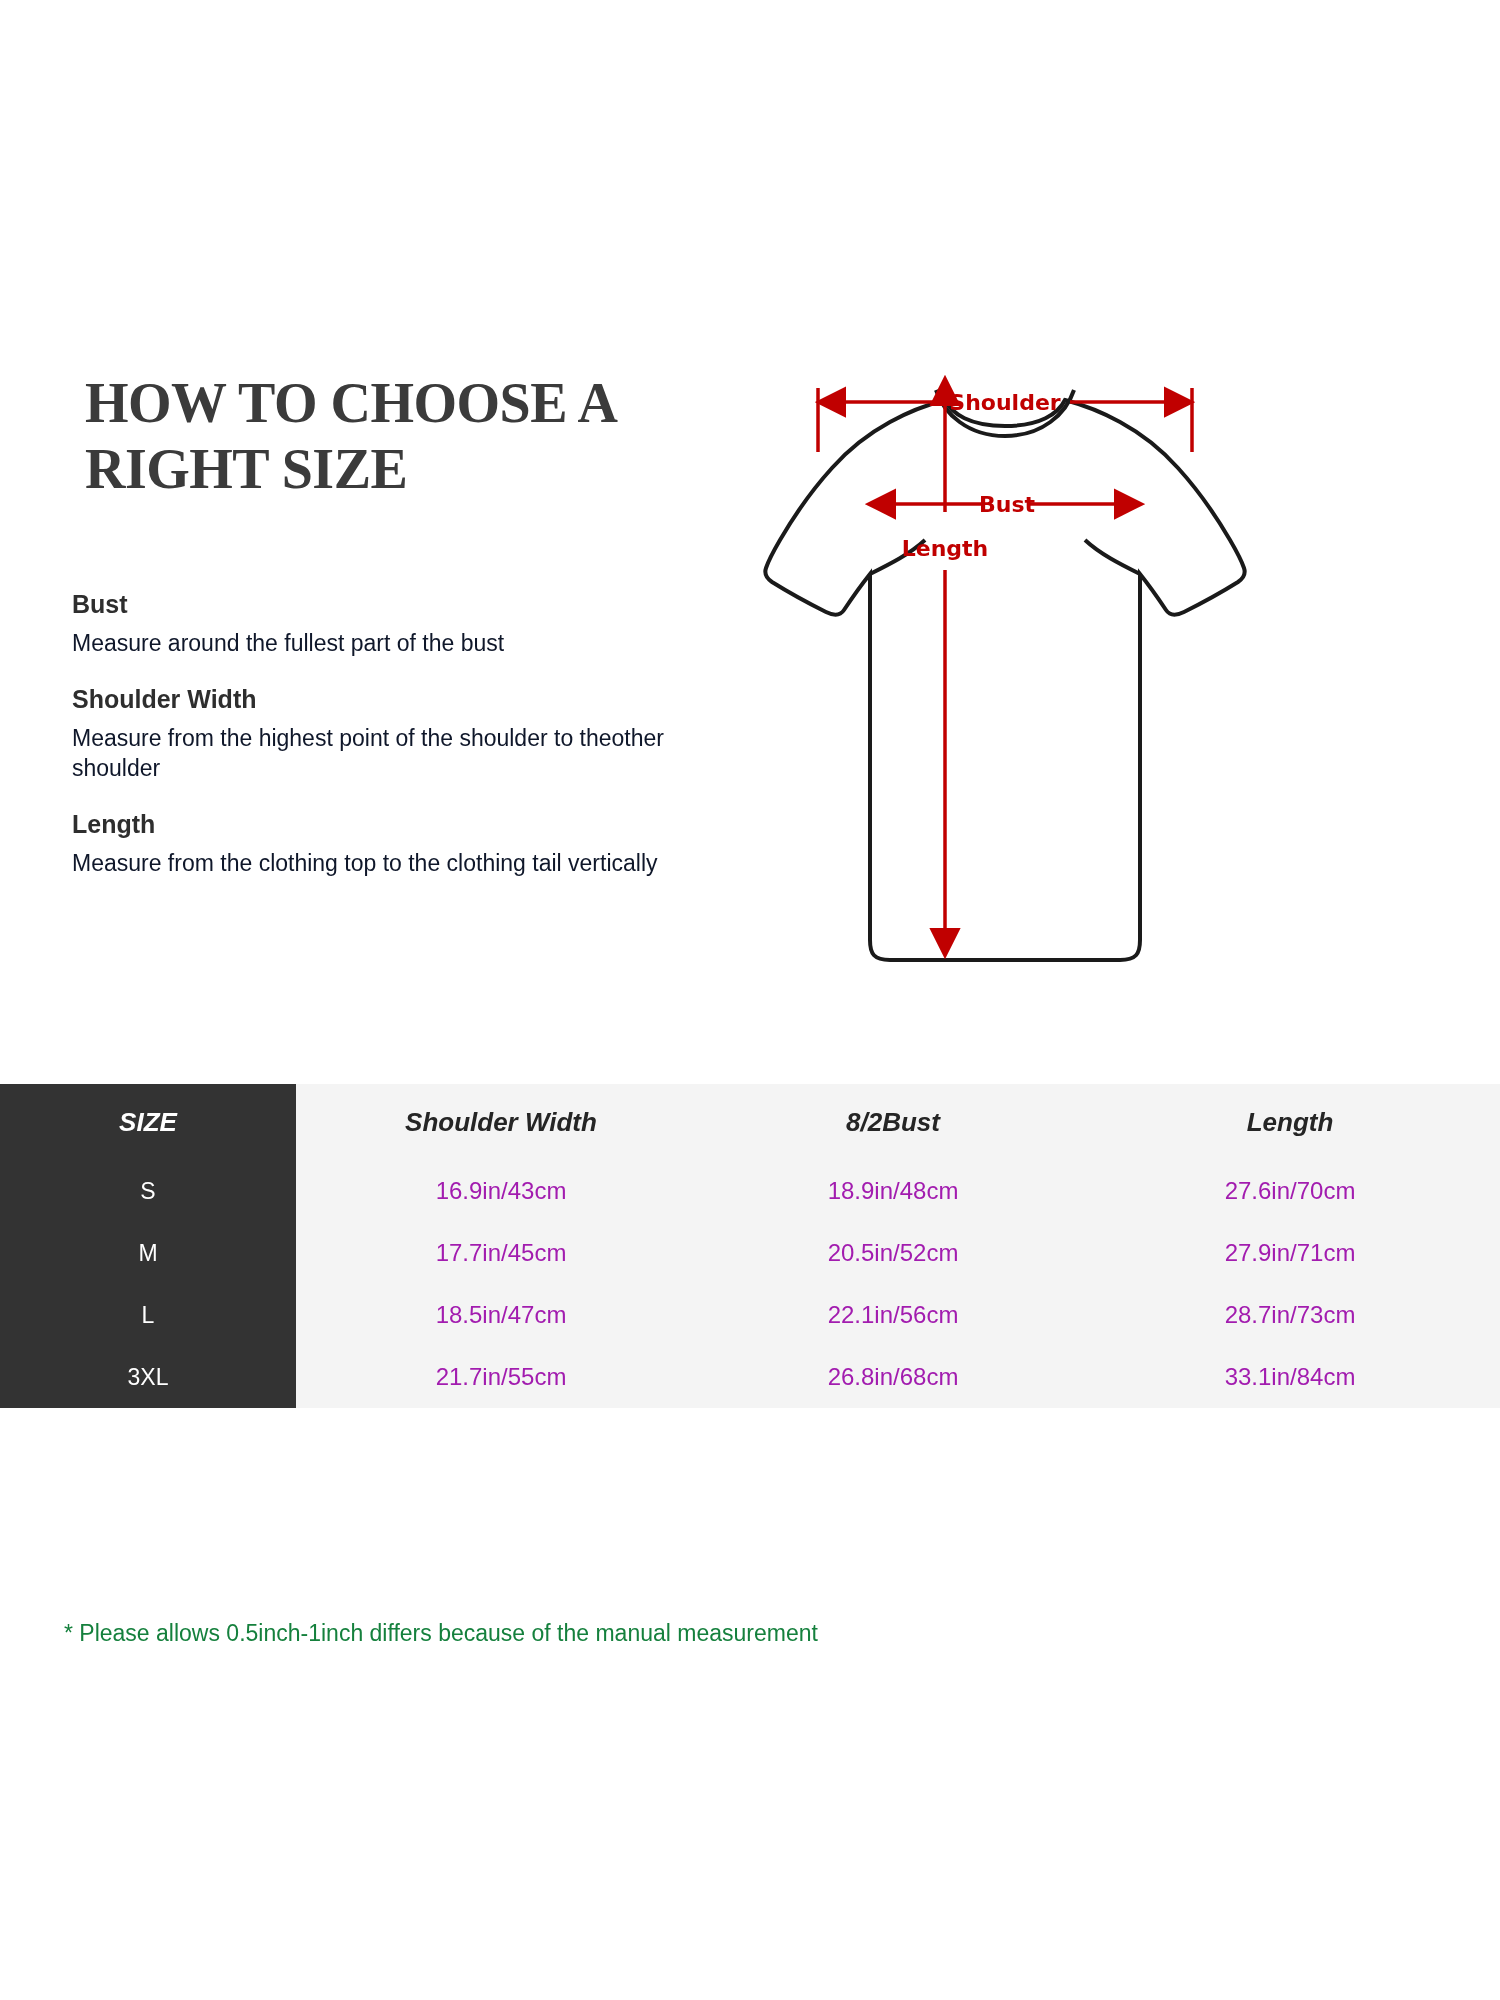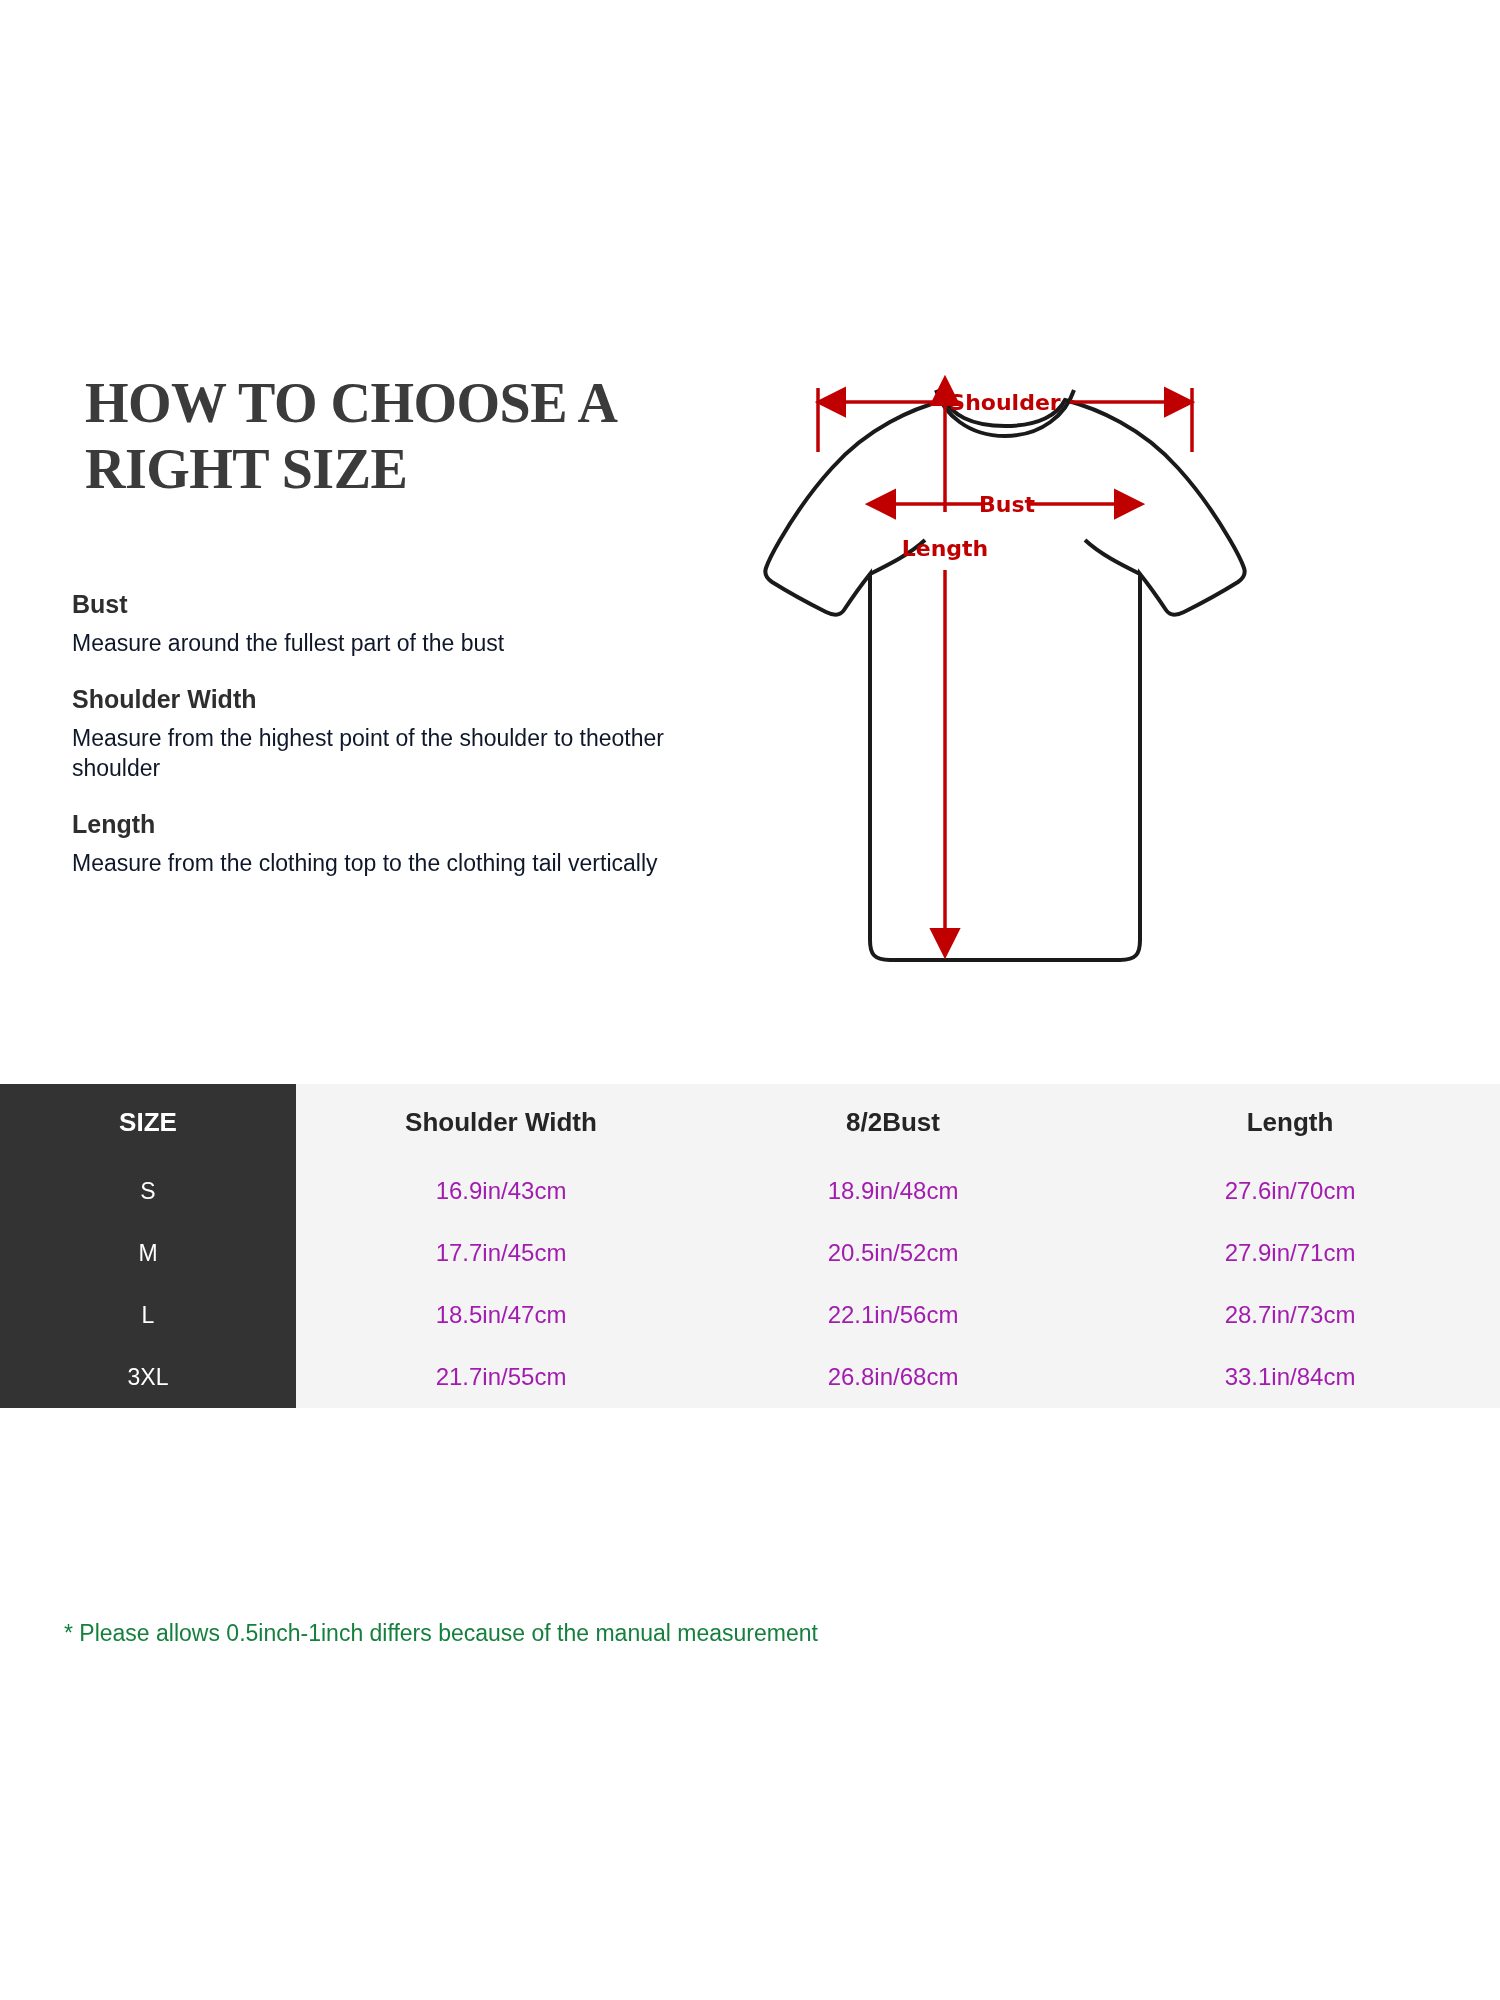--- a/index.html
+++ b/index.html
@@ -93,20 +93,21 @@
   table.size-table col.c3 { width: 420px; }
 
   table.size-table thead th {
     height: 74px;
     font-size: 26px;
     font-weight: bold;
     color: #252525;
     background: #f4f4f4;
     text-align: center;
     vertical-align: middle;
+    font-style: italic;
   }
   table.size-table thead th.size-head {
     background: #333333;
     color: #ffffff;
   }
   table.size-table tbody td {
     height: 60px;
     font-size: 24px;
     color: #a21caf;
     background: #f4f4f4;

